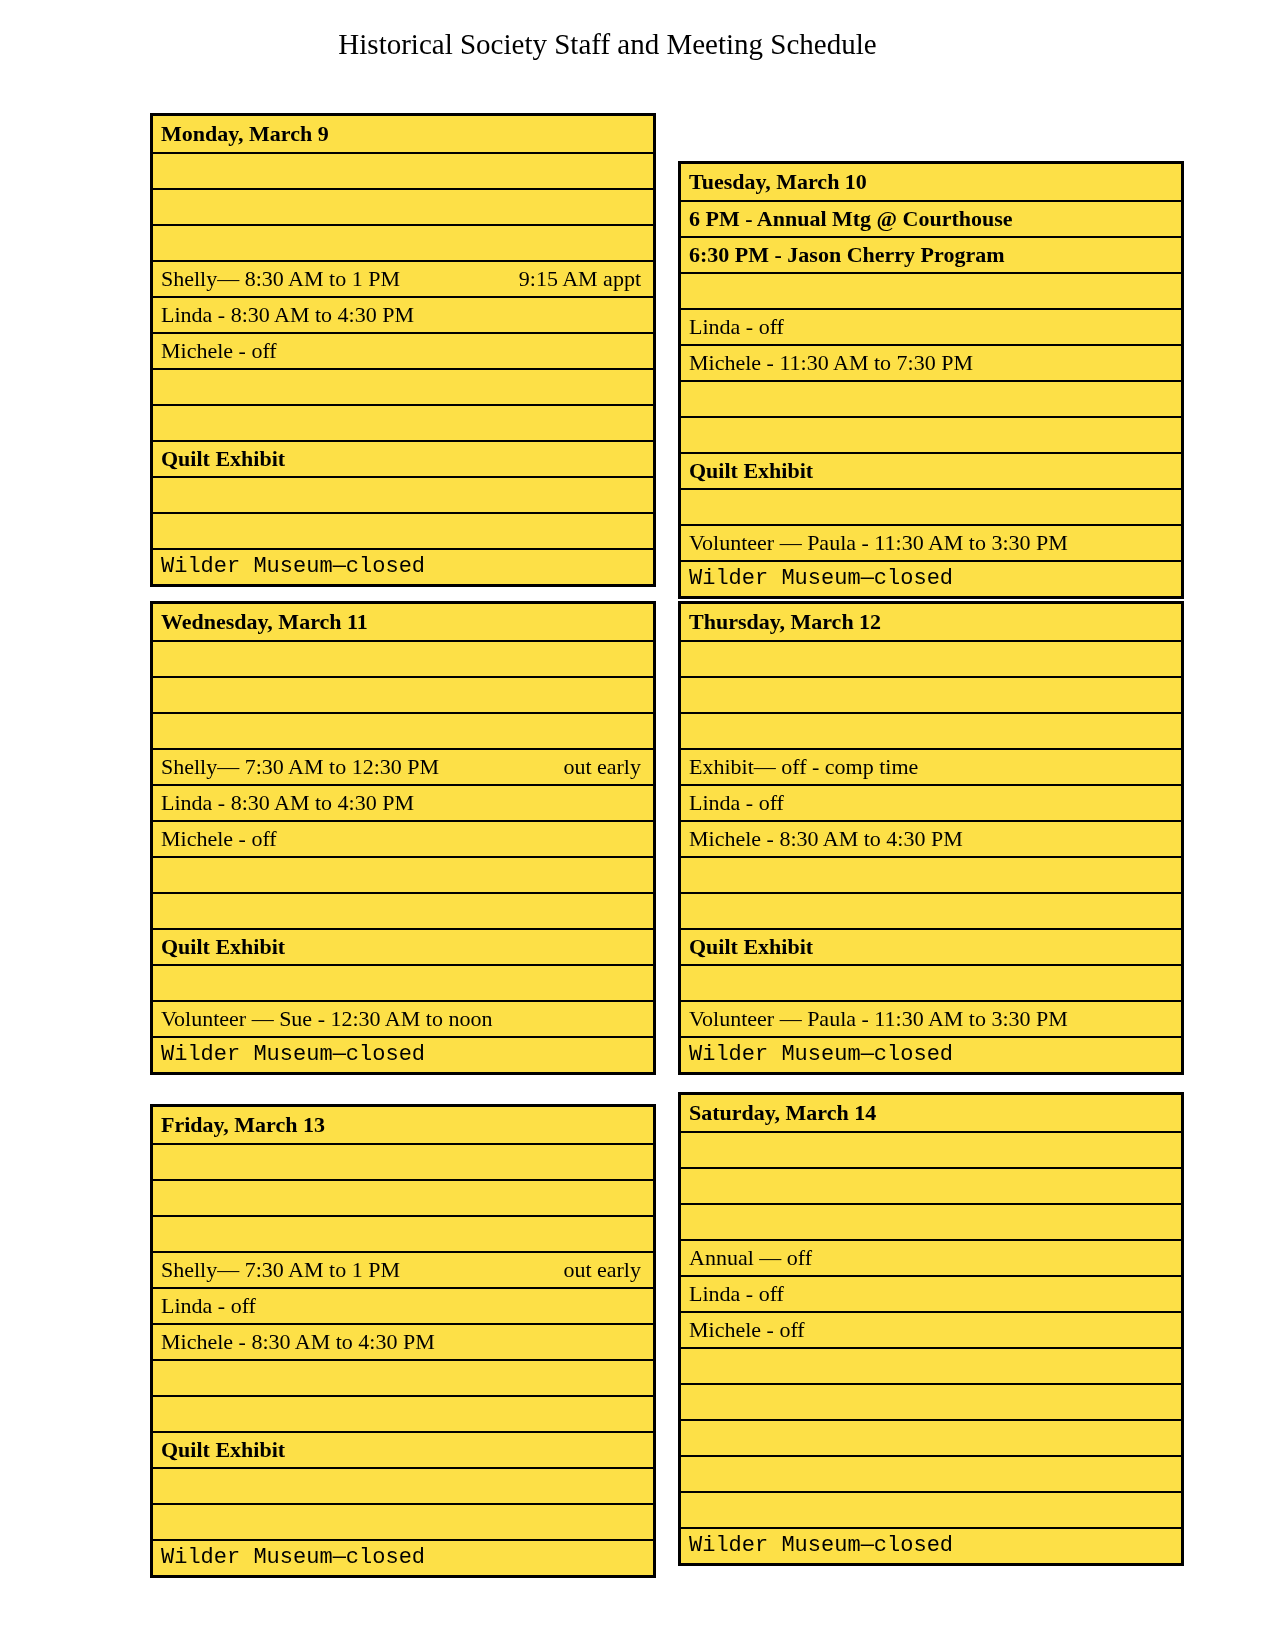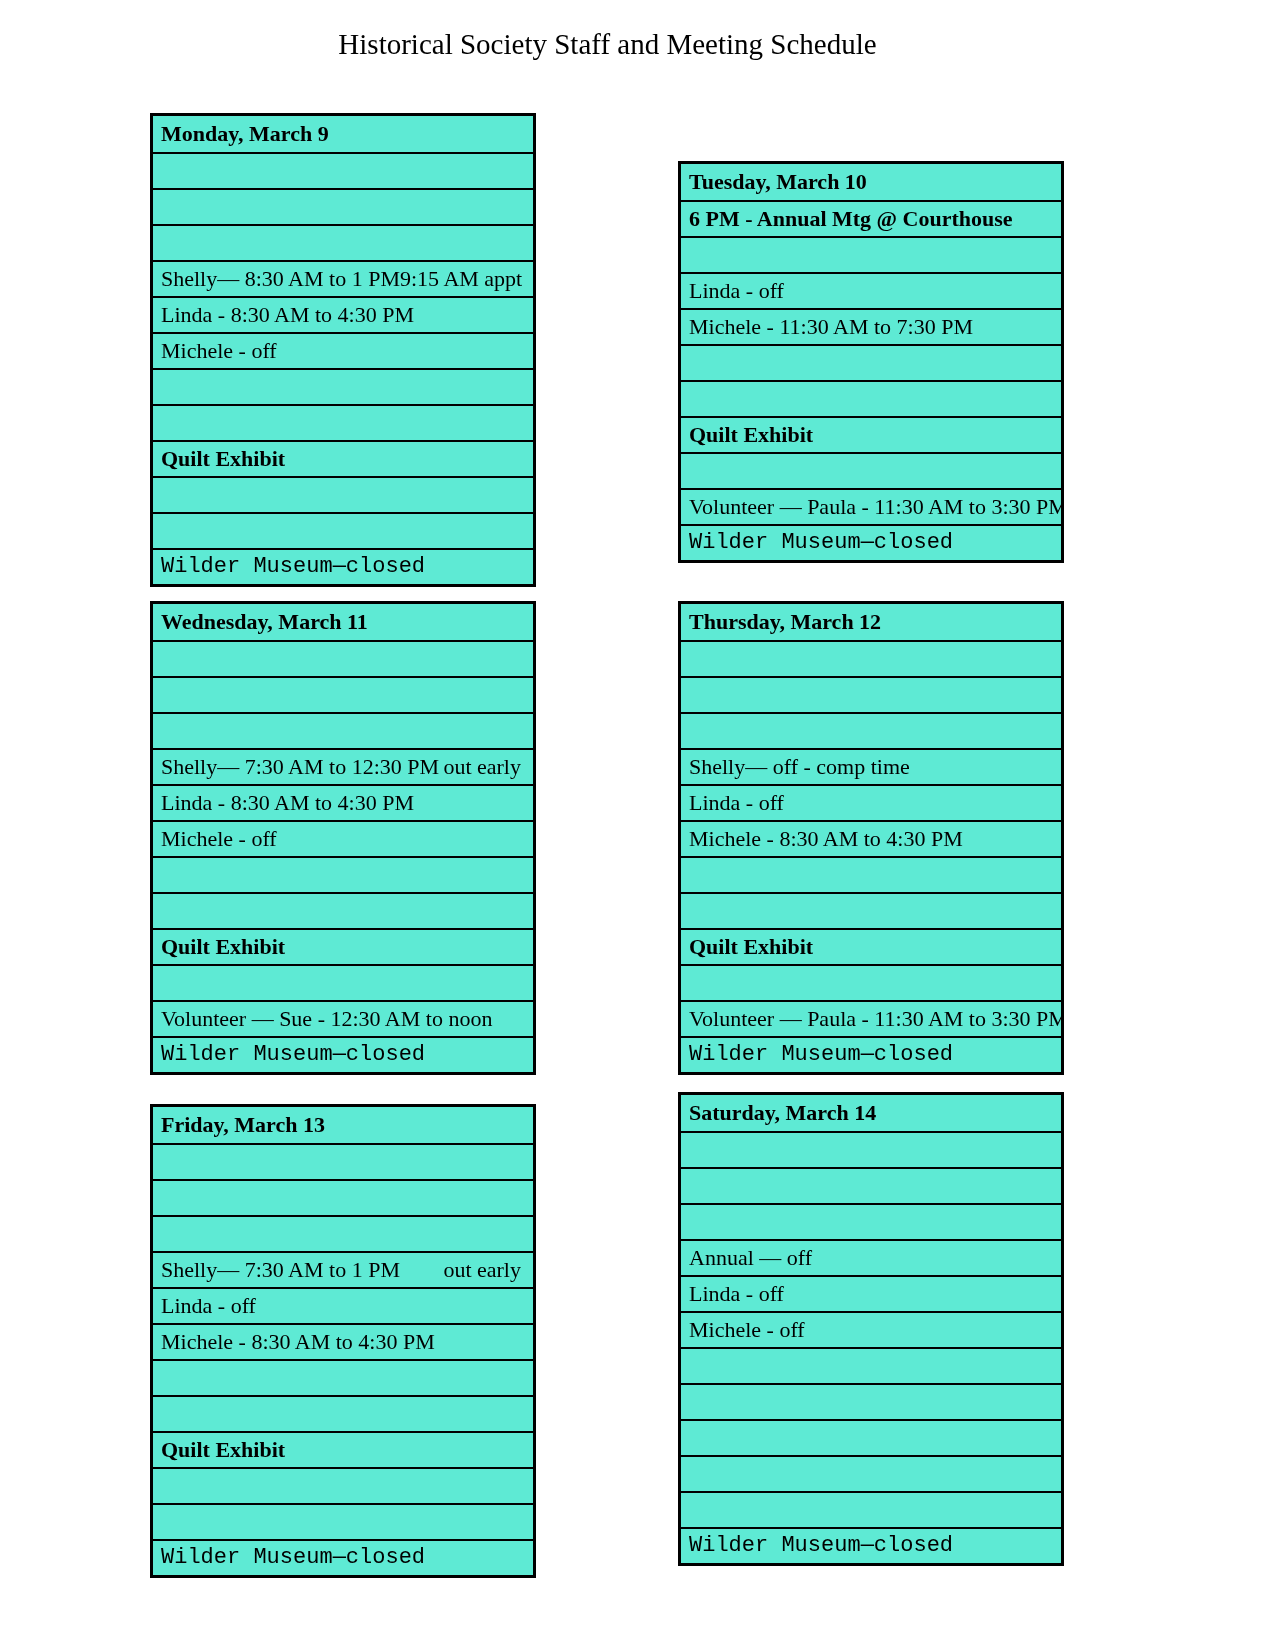--- a/index.html
+++ b/index.html
@@ -19,24 +19,24 @@
     top: 27px;
     left: 0;
     width: 1215px;
     text-align: center;
     font-weight: normal;
     font-size: 29px;
     line-height: 35px;
   }
   .daybox {
     position: absolute;
-    width: 386px;
+    width: 506px;
     box-sizing: border-box;
     border: 3px solid #000000;
-    background: #5eead4;
+    background: #fde047;
   }
   .pos-0 { left: 150px; top: 113px; }
   .pos-1 { left: 678px; top: 113px; margin-top: 48px; }
   .pos-2 { left: 150px; top: 601px; }
   .pos-3 { left: 678px; top: 601px; }
   .pos-4 { left: 150px; top: 1092px; margin-top: 12px; }
   .pos-5 { left: 678px; top: 1092px; }
   .row {
     height: 34px;
     border-bottom: 2px solid #000000;
@@ -104,20 +104,23 @@
       <span class="cell-left">Wilder Museum—closed</span>
     </div>
   </div>
 <div class="daybox pos-1">
     <div class="row header">
       <span class="cell-left">Tuesday, March 10</span>
     </div>
     <div class="row bold">
       <span class="cell-left">6 PM - Annual Mtg @ Courthouse</span>
     </div>
+    <div class="row bold">
+      <span class="cell-left">6:30 PM - Jason Cherry Program</span>
+    </div>
     <div class="row">
       <span class="cell-left"></span>
     </div>
     <div class="row">
       <span class="cell-left">Linda - off</span>
     </div>
     <div class="row">
       <span class="cell-left">Michele - 11:30 AM to 7:30 PM</span>
     </div>
     <div class="row">
@@ -188,21 +191,21 @@
     <div class="row">
       <span class="cell-left"></span>
     </div>
     <div class="row">
       <span class="cell-left"></span>
     </div>
     <div class="row">
       <span class="cell-left"></span>
     </div>
     <div class="row">
-      <span class="cell-left">Shelly— off - comp time</span>
+      <span class="cell-left">Exhibit— off - comp time</span>
     </div>
     <div class="row">
       <span class="cell-left">Linda - off</span>
     </div>
     <div class="row">
       <span class="cell-left">Michele - 8:30 AM to 4:30 PM</span>
     </div>
     <div class="row">
       <span class="cell-left"></span>
     </div>

